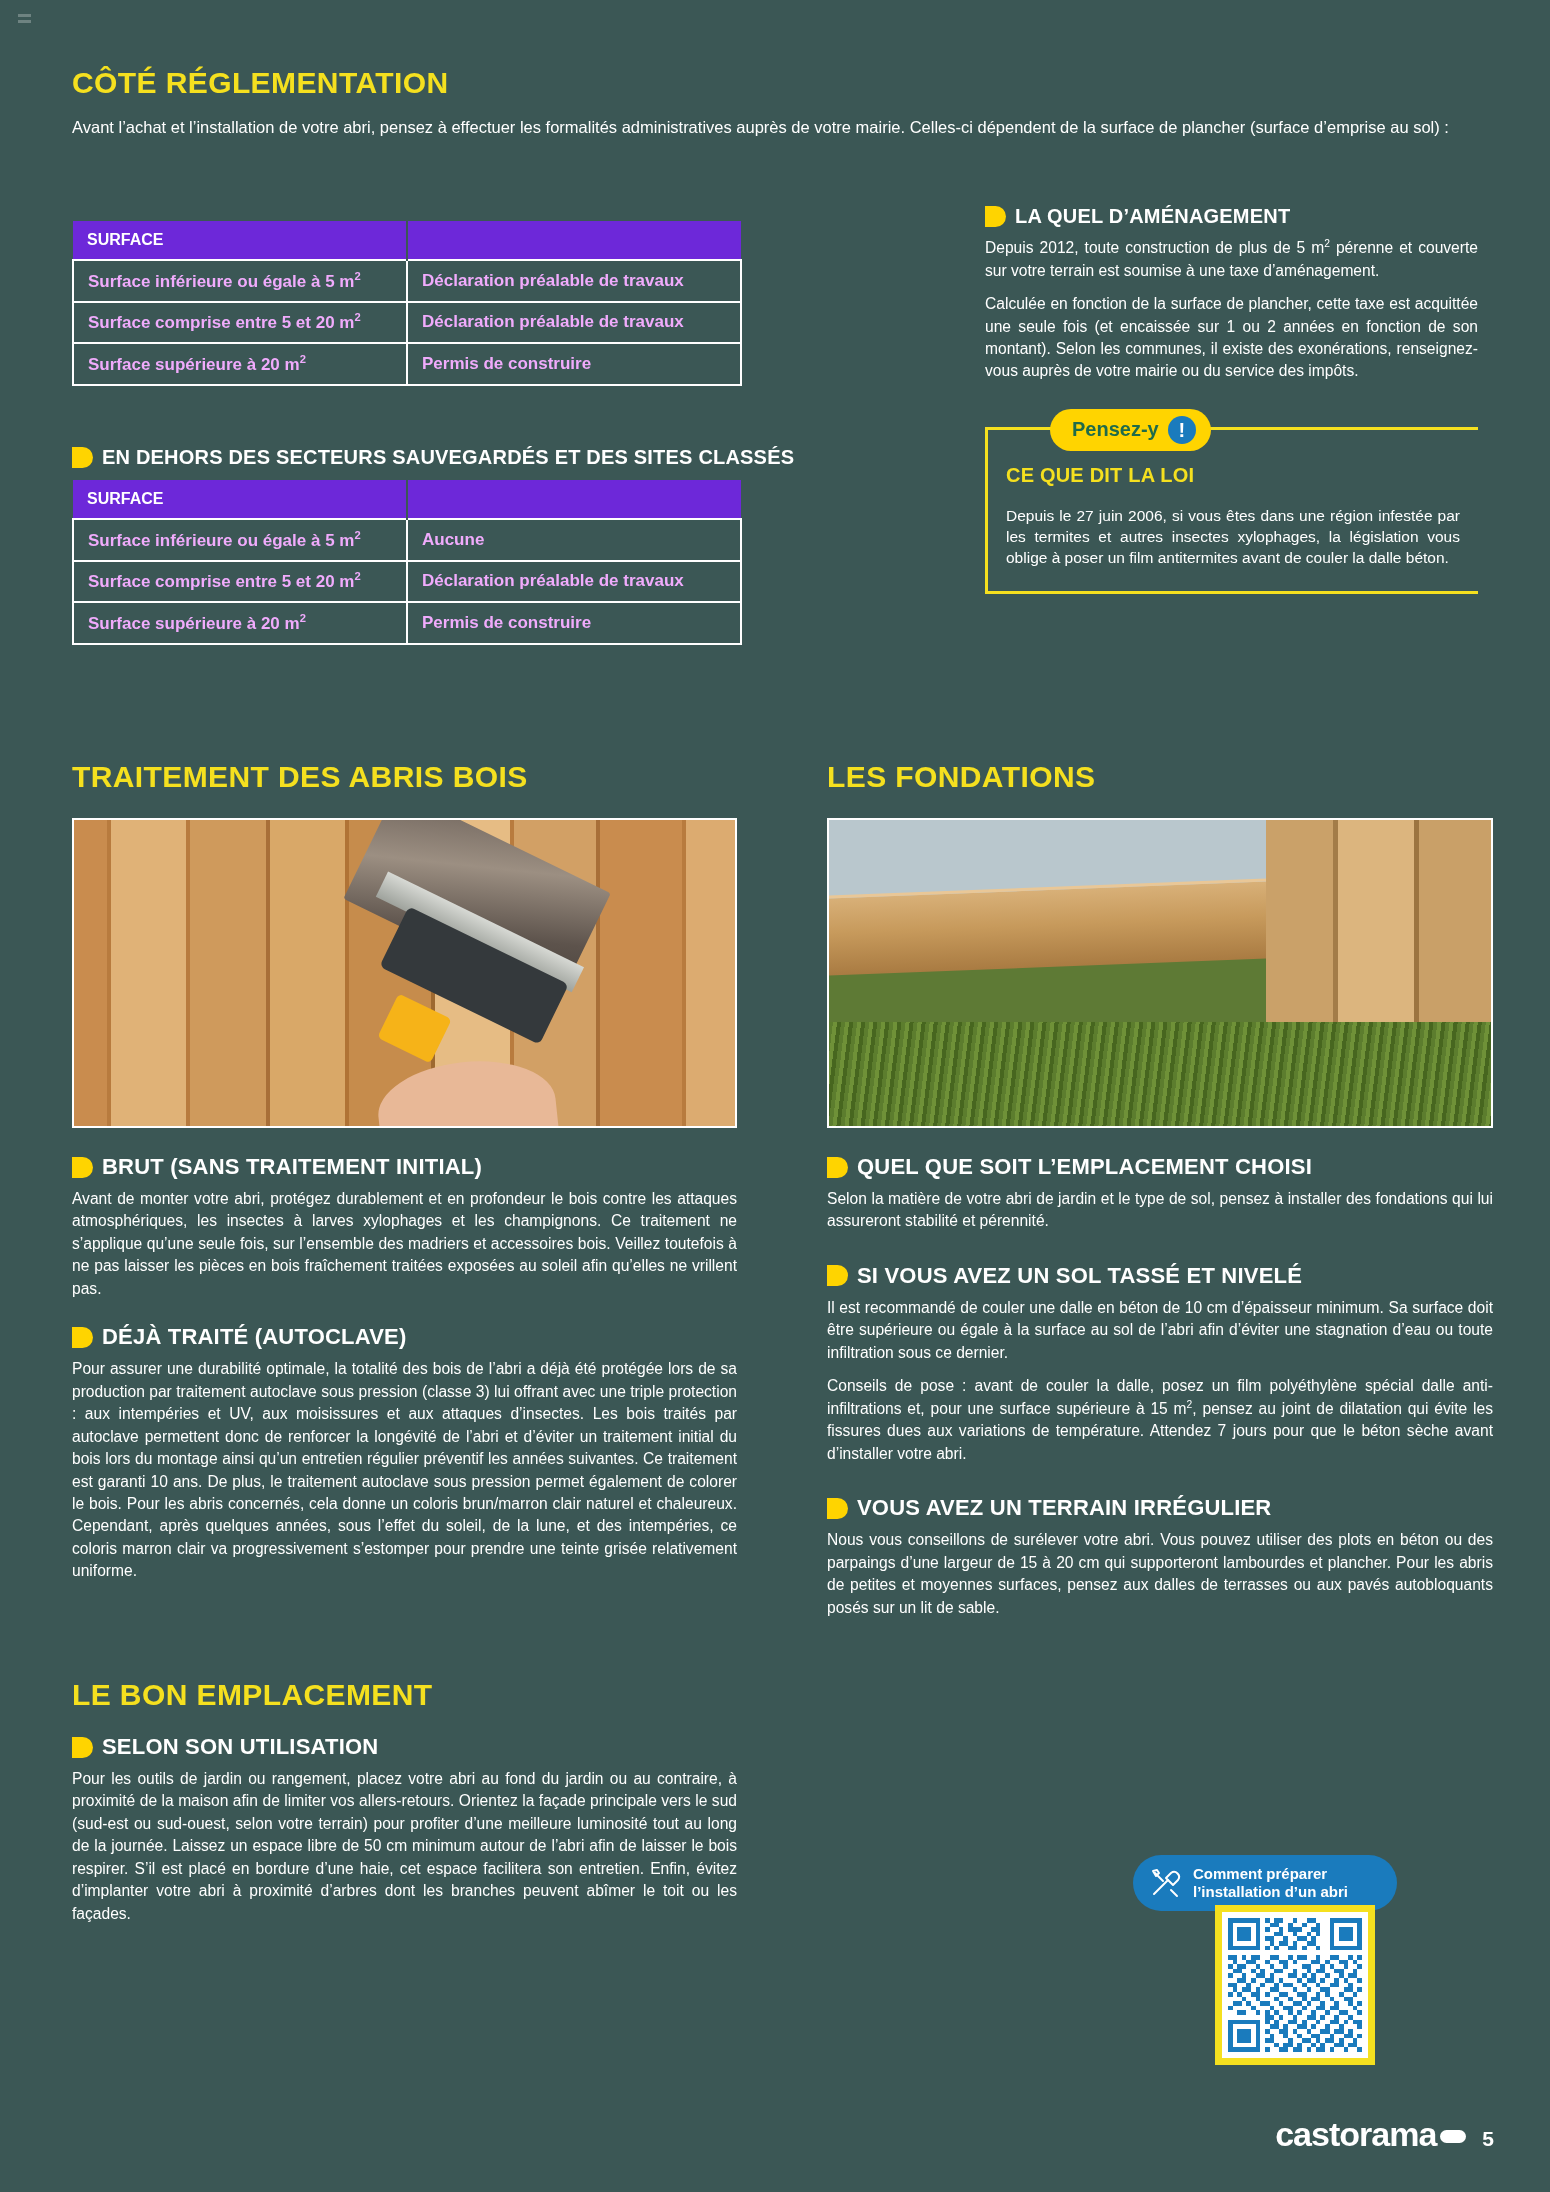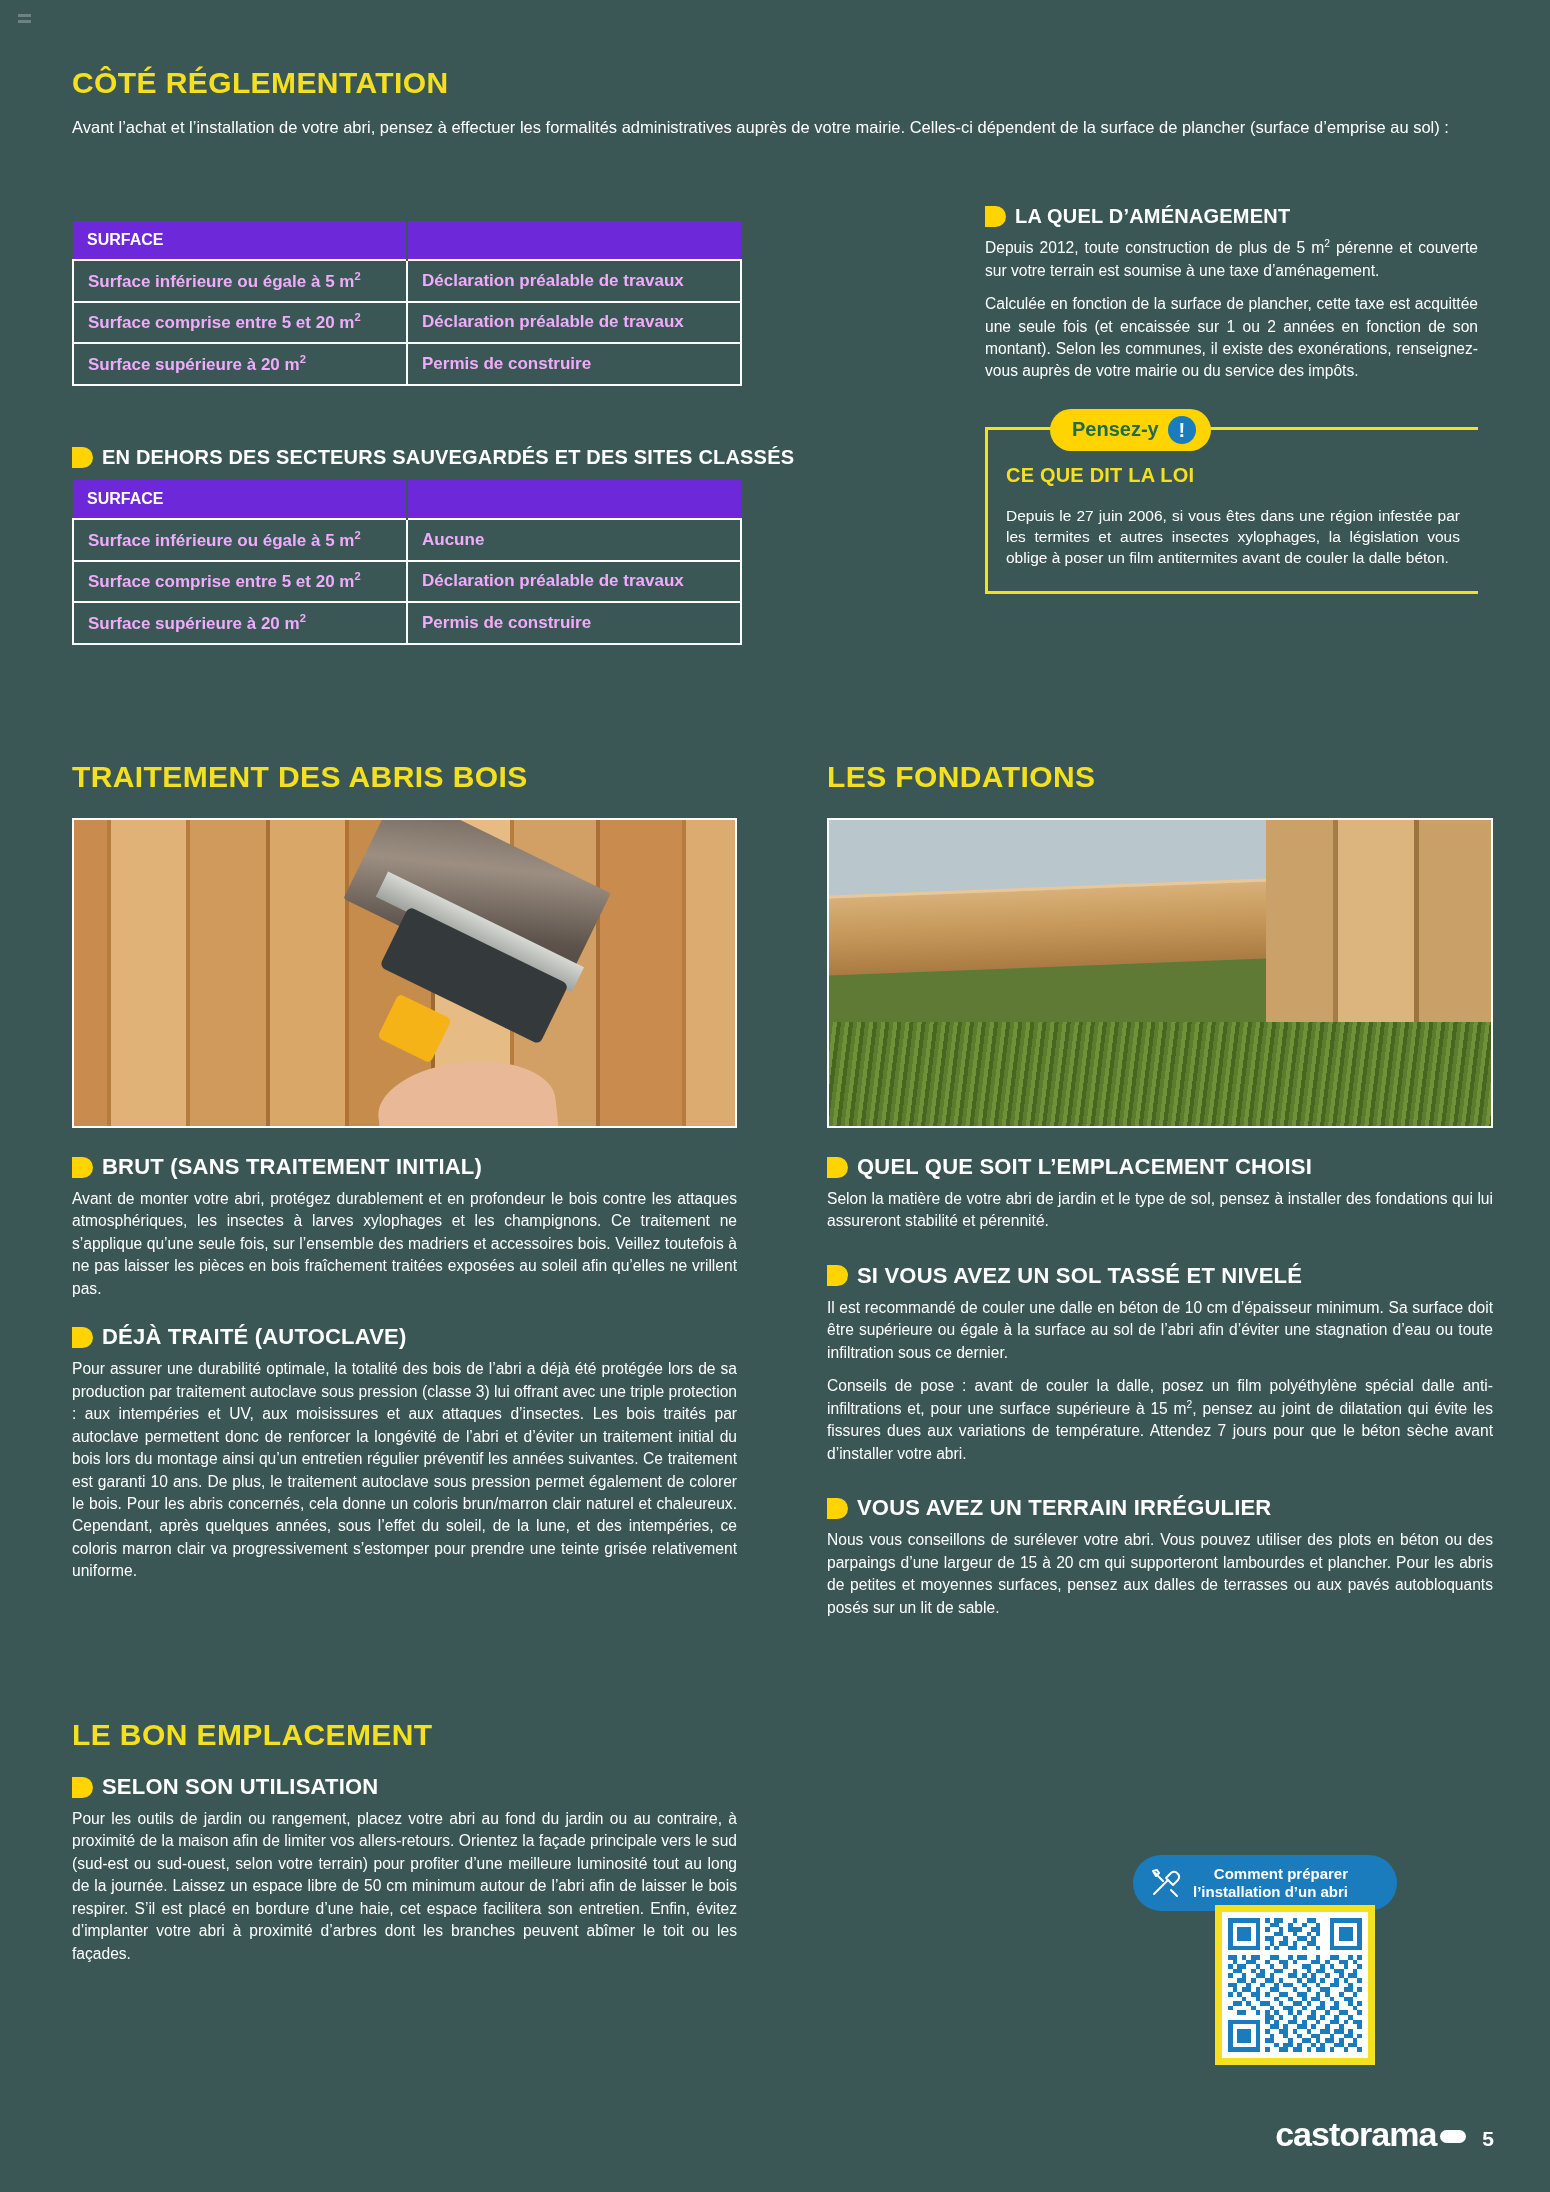--- a/index.html
+++ b/index.html
@@ -249,21 +249,20 @@
     border-radius: 30px;
     padding: 10px 16px;
     width: 264px;
     margin-left: -62px;
   }
   .promo-pill .txt {
     color: #ffffff;
     font-weight: bold;
     font-size: 15px;
     line-height: 1.2;
-    text-align: right;
   }
   .tools-icon svg { display: block; }
   .qr-wrap {
     margin-top: -6px;
     margin-left: 20px;
     width: 160px; height: 160px;
     background: #ffffff;
     border: 7px solid #f5e01f;
     padding: 6px;
   }
@@ -299,21 +298,21 @@
     font-size: 21px;
     font-weight: bold;
   }
 
   
   #reg-block   { position: absolute; left: 72px;  top: 66px;  width: 1406px; }
   #reg-left    { position: absolute; left: 72px;  top: 210px; width: 870px; }
   #reg-right   { position: absolute; left: 985px; top: 205px; width: 493px; }
   #mid-left    { position: absolute; left: 72px;  top: 760px; width: 665px; }
   #mid-right   { position: absolute; left: 827px; top: 760px; width: 666px; }
-  #emplacement { position: absolute; left: 72px;  top: 1718px; width: 665px; }
+  #emplacement { position: absolute; left: 72px;  top: 1678px; width: 665px; }
   .tbl-gap     { margin-top: 60px; }
 </style>
 </head>
 <body>
 
 <div class="page">
 
   <div class="top-mark"></div>
 
   <div id="reg-block">

